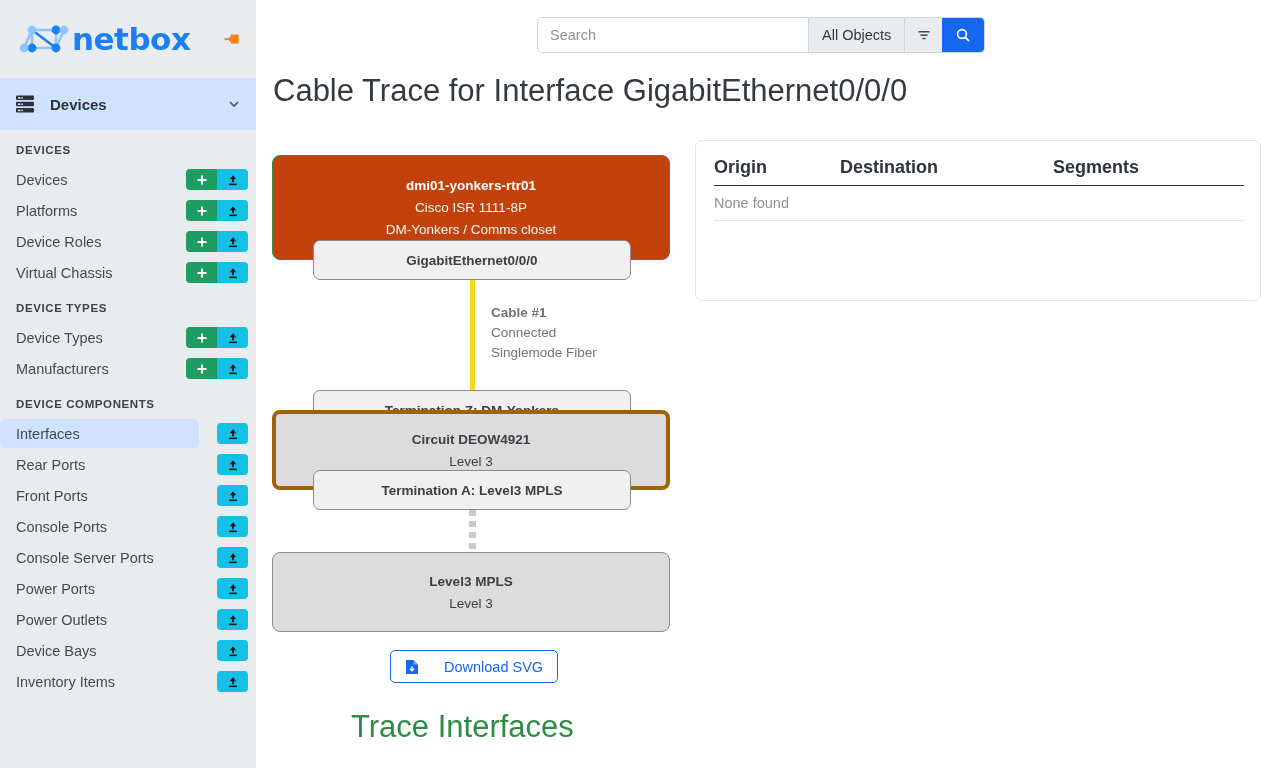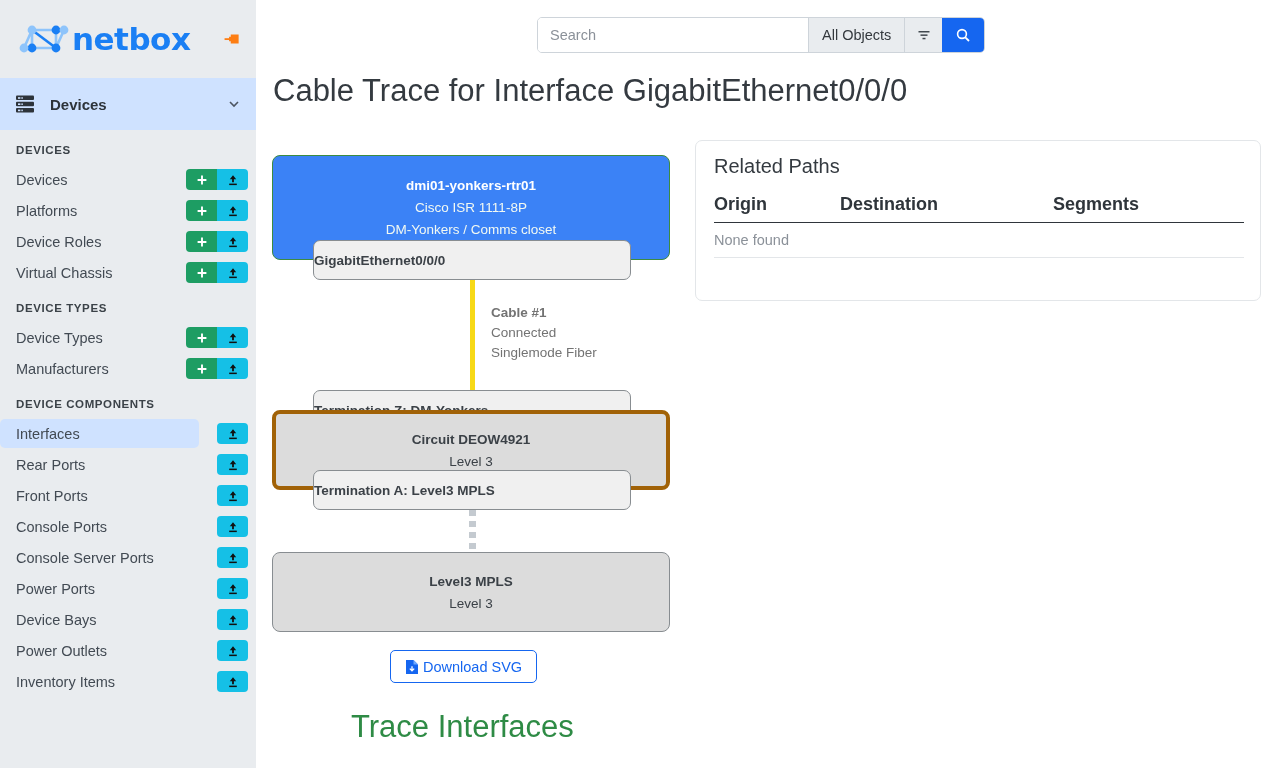--- a/index.html
+++ b/index.html
@@ -134,31 +134,31 @@
     position: relative;
     border-radius: 8px;
     text-align: center;
     display: flex; flex-direction: column; align-items: center; justify-content: center;
   }
   .node .n-title { font-weight: 700; font-size: 13.5px; }
   .node .n-sub  { font-size: 13.5px; margin-top: 7px; }
 
   .device-node {
     width: 398px; height: 105px;
-    background: #3b82f6; border: 1px solid #3d8b40;
+    background: #c2410c; border: 1px solid #3d8b40;
     color: #ffffff;
   }
   .device-node .n-title { color: #fff; }
   .device-node .n-sub { color: #f2f9f2; }
 
   .term-box {
     width: 318px; height: 40px; margin-left: 41px;
     background: #f0f0f0; border: 1px solid #888d91;
     border-radius: 7px;
-    display: flex; align-items: center; justify-content: flex-start;
+    display: flex; align-items: center; justify-content: center;
     font-size: 13.5px; font-weight: 700; color: #3b4147;
   }
   .circuit-node {
     width: 398px; height: 80px;
     background: #dcdcdc; border: 4px solid #a16207;
     color: #3b4147;
   }
   .provider-node {
     width: 398px; height: 80px;
     background: #dcdcdc; border: 1px solid #888d91;
@@ -183,21 +183,21 @@
   .dot-seg {
     position: relative; height: 42px; width: 398px;
   }
   .dot-line {
     position: absolute; left: 197px; top: 0; width: 7px; height: 42px;
     background-image: linear-gradient(#c4cad0 55%, rgba(0,0,0,0) 0%);
     background-size: 7px 11px; background-repeat: repeat-y;
   }
 
   .dl-btn {
-    display: inline-flex; align-items: center; gap: 4px;
+    display: inline-flex; align-items: center; gap: 25px;
     margin: 18px 0 0 118px;
     height: 33px; padding: 0 14px;
     border: 1px solid #1566f0; border-radius: 5px;
     color: #1566f0; font-size: 14.5px; background: #fff; cursor: pointer;
   }
   .trace-done {
     margin: 26px 0 0 79px;
     font-size: 31px; color: #2e8b45; font-weight: 400;
   }
 
@@ -428,32 +428,32 @@
     <span class="btn-group">
       <span class="mini-btn mini-imp solo">
         <svg viewBox="0 0 12 12">
             <path d="M6 1.2 L9.2 5.2 H6.9 V8.3 H5.1 V5.2 H2.8 Z" fill="#111"></path>
             <rect x="2.2" y="9.6" width="7.6" height="1.5" fill="#111"></rect>
           </svg>
       </span>
     </span>
   </div>
   <div class="sb-item">
+    <span class="it-label">Power Outlets</span>
+    <span class="btn-group">
+      <span class="mini-btn mini-imp solo">
+        <svg viewBox="0 0 12 12">
+            <path d="M6 1.2 L9.2 5.2 H6.9 V8.3 H5.1 V5.2 H2.8 Z" fill="#111"></path>
+            <rect x="2.2" y="9.6" width="7.6" height="1.5" fill="#111"></rect>
+          </svg>
+      </span>
+    </span>
+  </div>
+  <div class="sb-item">
     <span class="it-label">Device Bays</span>
-    <span class="btn-group">
-      <span class="mini-btn mini-imp solo">
-        <svg viewBox="0 0 12 12">
-            <path d="M6 1.2 L9.2 5.2 H6.9 V8.3 H5.1 V5.2 H2.8 Z" fill="#111"></path>
-            <rect x="2.2" y="9.6" width="7.6" height="1.5" fill="#111"></rect>
-          </svg>
-      </span>
-    </span>
-  </div>
-  <div class="sb-item">
-    <span class="it-label">Power Outlets</span>
     <span class="btn-group">
       <span class="mini-btn mini-imp solo">
         <svg viewBox="0 0 12 12">
             <path d="M6 1.2 L9.2 5.2 H6.9 V8.3 H5.1 V5.2 H2.8 Z" fill="#111"></path>
             <rect x="2.2" y="9.6" width="7.6" height="1.5" fill="#111"></rect>
           </svg>
       </span>
     </span>
   </div>
   <div class="sb-item">
@@ -555,21 +555,20 @@
         <path d="M8.5 1 V5.4 H13" fill="#6ea8fe"></path>
         <path d="M7 7.2 V11.4 M4.8 9.6 L7 11.8 L9.2 9.6" stroke="#fff" stroke-width="1.3" fill="none"></path>
       </svg>
       <span>Download SVG</span>
     </div>
 
     <div class="trace-done">Trace Interfaces</div>
   </div>
 
   <div id="related">
-    <div class="card-title">Related Paths</div>
     <table class="rp-table">
       <thead>
         <tr>
           <th style="width:126px">Origin</th>
           <th style="width:213px">Destination</th>
           <th>Segments</th>
         </tr>
       </thead>
       <tbody>
         <tr>

